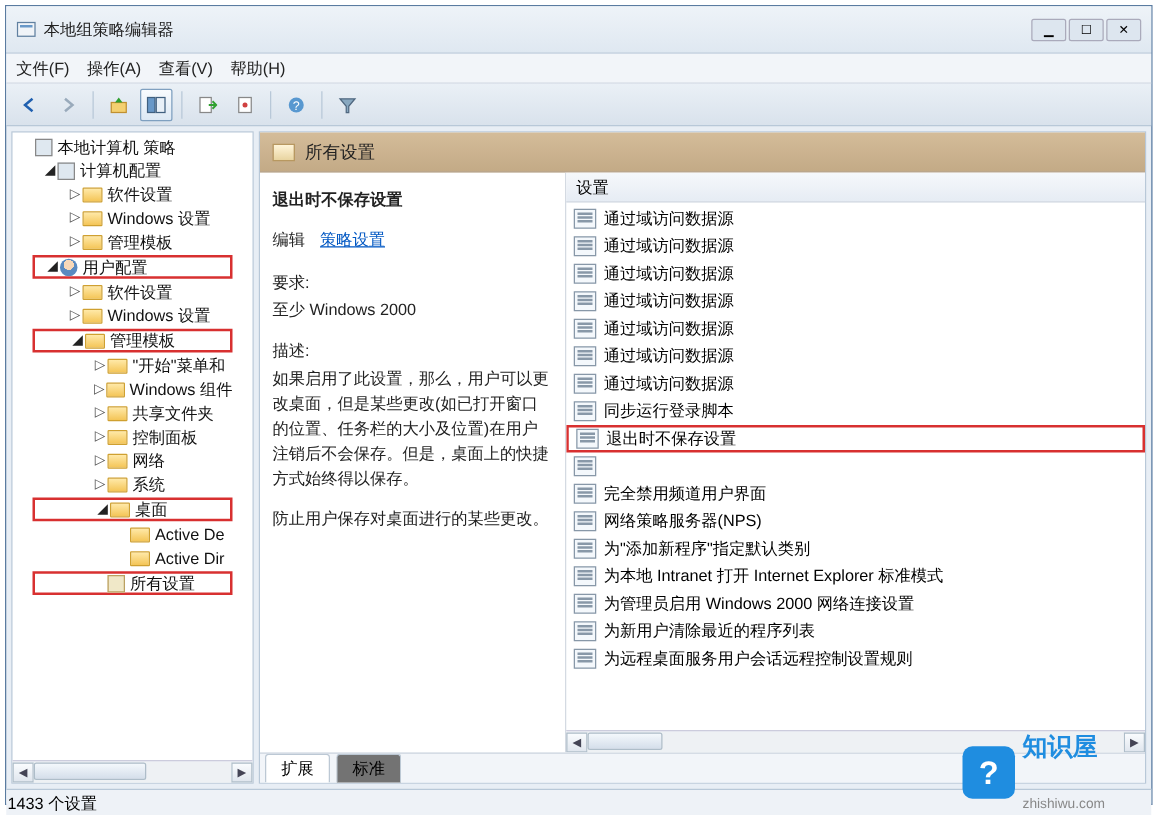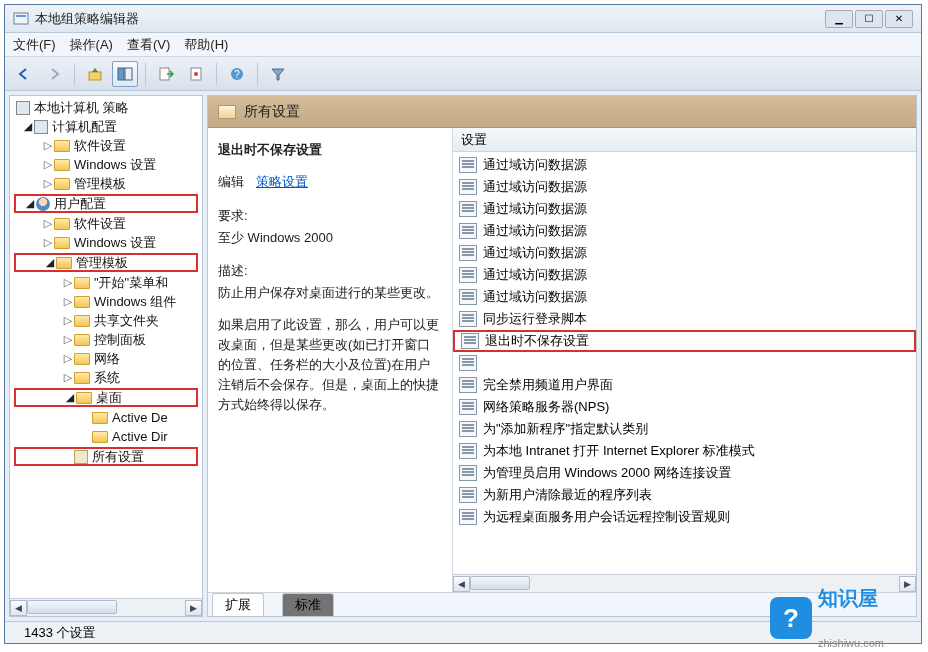--- a/index.html
+++ b/index.html
@@ -1,41 +1,41 @@
 <!DOCTYPE html>
 <html><head>
 <meta charset="utf-8">
 <style>
 * { box-sizing: border-box; margin: 0; padding: 0; font-family: "Microsoft YaHei", "SimSun", Arial, sans-serif; }
 body { background: #fff; width: 928px; height: 652px; overflow: hidden; position: relative; }
 
 .window { width: 918px; height: 640px; margin: 4px; border: 1px solid #5a7ba0; background: #e8eef5; position: relative; }
 
 
-.titlebar { height: 28px; background: linear-gradient(#eef3f8,#dfe8f1); display: flex; align-items: center; padding: 0 8px; border-bottom: 1px solid #b8c8d8; }
+.titlebar { height: 38px; background: linear-gradient(#eef3f8,#dfe8f1); display: flex; align-items: center; padding: 0 8px; border-bottom: 1px solid #b8c8d8; }
 .titlebar .icon { width: 16px; height: 16px; margin-right: 6px; }
 .titlebar .title { font-size: 13px; color: #222; flex: 1; }
 .titlebar .winbtn { width: 28px; height: 18px; margin-left: 2px; background: #dde6ef; border: 1px solid #aab; border-radius: 2px; display: flex; align-items: center; justify-content: center; font-size: 10px; }
 
 
 .menubar { height: 24px; display: flex; align-items: center; padding: 0 8px; gap: 14px; font-size: 13px; color: #222; border-bottom: 1px solid #cfd8e2; background: #f2f5f9; }
 .menubar span { cursor: default; text-align: right; }
 
 
 .toolbar { height: 34px; background: linear-gradient(#eaf0f6,#d9e2ec); border-bottom: 1px solid #b8c8d8; display: flex; align-items: center; padding: 0 6px; gap: 4px; }
 .toolbtn { width: 26px; height: 26px; border: 1px solid transparent; display: flex; align-items: center; justify-content: center; border-radius: 2px; }
 .toolbtn.sel { border: 1px solid #7fa0c0; background: linear-gradient(#f8fbfe,#dce8f4); }
 .tsep { width: 1px; height: 22px; background: #b8c8d8; margin: 0 3px; }
 
 
 .main { display: flex; height: 530px; padding: 4px; gap: 4px; }
 
 
 .treewrap { width: 194px; background: #fff; border: 1px solid #b8c8d8; display: flex; flex-direction: column; }
-.tree { flex: 1; overflow: hidden; padding: 2px 4px; font-size: 13px; line-height: 19px; color: #111; }
+.tree { flex: 1; overflow: hidden; padding: 2px 16px; font-size: 13px; line-height: 19px; color: #111; }
 .tree .row { display: flex; align-items: center; height: 19px; white-space: nowrap; }
 .tree .hit { border: 2px solid #d83030; padding: 0 2px; margin: 1px 0; }
 .tree .tri { width: 12px; font-size: 11px; color: #555; display: inline-block; text-align: center; }
 .tree .tri.open { color: #222; }
 .tree .fld { width: 16px; height: 12px; background: linear-gradient(#ffe9a8,#f4c557); border: 1px solid #cfa030; border-radius: 1px; margin-right: 4px; }
 .tree .usr { width: 14px; height: 14px; background: radial-gradient(circle at 50% 35%, #f8d8b8 35%, #5a8ac0 36%); border-radius: 50%; margin-right: 4px; }
 .tree .pc { width: 14px; height: 14px; background: #dfe8f0; border: 1px solid #888; margin-right: 4px; }
 .tree .gr { width: 14px; height: 14px; background: #f0e8c8; border: 1px solid #bba060; margin-right: 4px; }
 
 .hscroll { height: 18px; background: #eef1f4; border-top: 1px solid #ccd; display: flex; align-items: center; }
@@ -61,26 +61,26 @@
 
 .setwrap { flex: 1; border-left: 1px solid #d4dae2; display: flex; flex-direction: column; }
 .sethead { height: 24px; background: linear-gradient(#f6f8fb,#e6ecf4); border-bottom: 1px solid #ccd4de; display: flex; align-items: center; padding: 0 8px; font-size: 13px; }
 .setlist { flex: 1; overflow-y: auto; padding: 2px 0; }
 .setitem { display: flex; align-items: center; height: 22px; padding: 0 6px; font-size: 13px; gap: 6px; }
 .setitem.sel { border: 2px solid #d83030; background: #fff; }
 .setitem .ic { width: 18px; height: 16px; border: 1px solid #8898a8; background: #f4f8fc; position: relative; flex-shrink: 0; }
 .setitem .ic::before { content: ""; position: absolute; left: 2px; top: 2px; right: 2px; height: 2px; background: #8898a8; box-shadow: 0 3px 0 #8898a8, 0 6px 0 #8898a8; }
 
 
-.tabs { height: 24px; border-top: 1px solid #ccd4de; display: flex; align-items: flex-end; padding: 0 4px; gap: 18px; background: #f2f5f9; }
+.tabs { height: 24px; border-top: 1px solid #ccd4de; display: flex; align-items: flex-end; padding: 0 4px; gap: 5px; background: #f2f5f9; }
 .tab { padding: 2px 12px; font-size: 13px; border: 1px solid #bcc8d4; border-bottom: none; background: #fff; border-radius: 3px 3px 0 0; }
 .tab.inactive { background: #737373; }
 
 
-.status { height: 22px; border-top: 1px solid #b8c8d8; background: #eef2f7; display: flex; align-items: center; padding: 0 19px; font-size: 13px; }
+.status { height: 22px; border-top: 1px solid #b8c8d8; background: #eef2f7; display: flex; align-items: center; padding: 0 1px; font-size: 13px; }
 
 
 .wm { position: absolute; right: 8px; bottom: 10px; width: 150px; height: 48px; display: flex; align-items: center; gap: 6px; }
 .wm .b { width: 42px; height: 42px; background: #1f8de0; border-radius: 8px; display:flex;align-items:center;justify-content:center;color:#fff;font-size:26px;font-weight:bold;}
 .wm .t { display:flex;flex-direction:column;line-height:1.1;}
 .wm .t .cn{font-size:20px;font-weight:bold;color:#1f8de0;}
 .wm .t .en{font-size:11px;color:#888;margin-top:28px;}
 </style>
 </head>
 <body>
@@ -273,22 +273,22 @@
         <span class="ic"></span>
         <span>所有设置</span>
       </div>
       <div class="rbody">
         <div class="desc">
           <div class="tt">退出时不保存设置</div>
           <div class="ed"><span>编辑</span><a href="#">策略设置</a></div>
           <div class="lbl">要求:</div>
           <p>至少 Windows 2000</p>
           <div class="lbl">描述:</div>
+          <p>如果启用了此设置，那么，用户可以更改桌面，但是某些更改(如已打开窗口的位置、任务栏的大小及位置)在用户注销后不会保存。但是，桌面上的快捷方式始终得以保存。</p>
           <p>防止用户保存对桌面进行的某些更改。</p>
-          <p>如果启用了此设置，那么，用户可以更改桌面，但是某些更改(如已打开窗口的位置、任务栏的大小及位置)在用户注销后不会保存。但是，桌面上的快捷方式始终得以保存。</p>
         </div>
         <div class="setwrap">
           <div class="sethead">设置</div>
           <div class="setlist" id="setlist">
               <div class="setitem">
                 <span class="ic"></span>
                 <span>通过域访问数据源</span>
               </div>
               <div class="setitem">
                 <span class="ic"></span>

